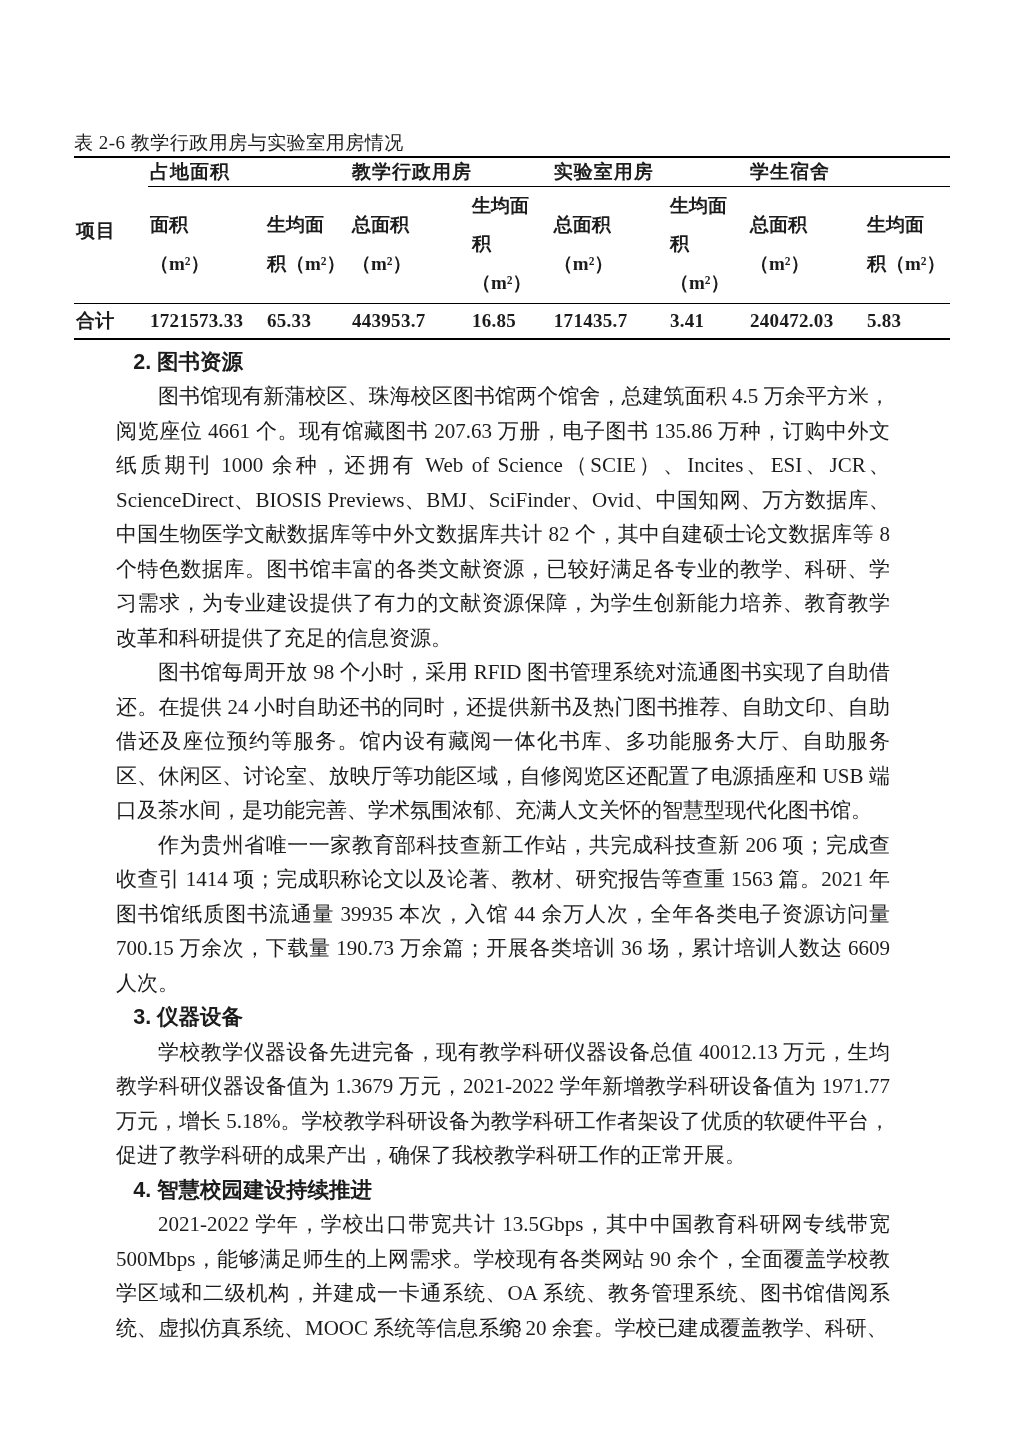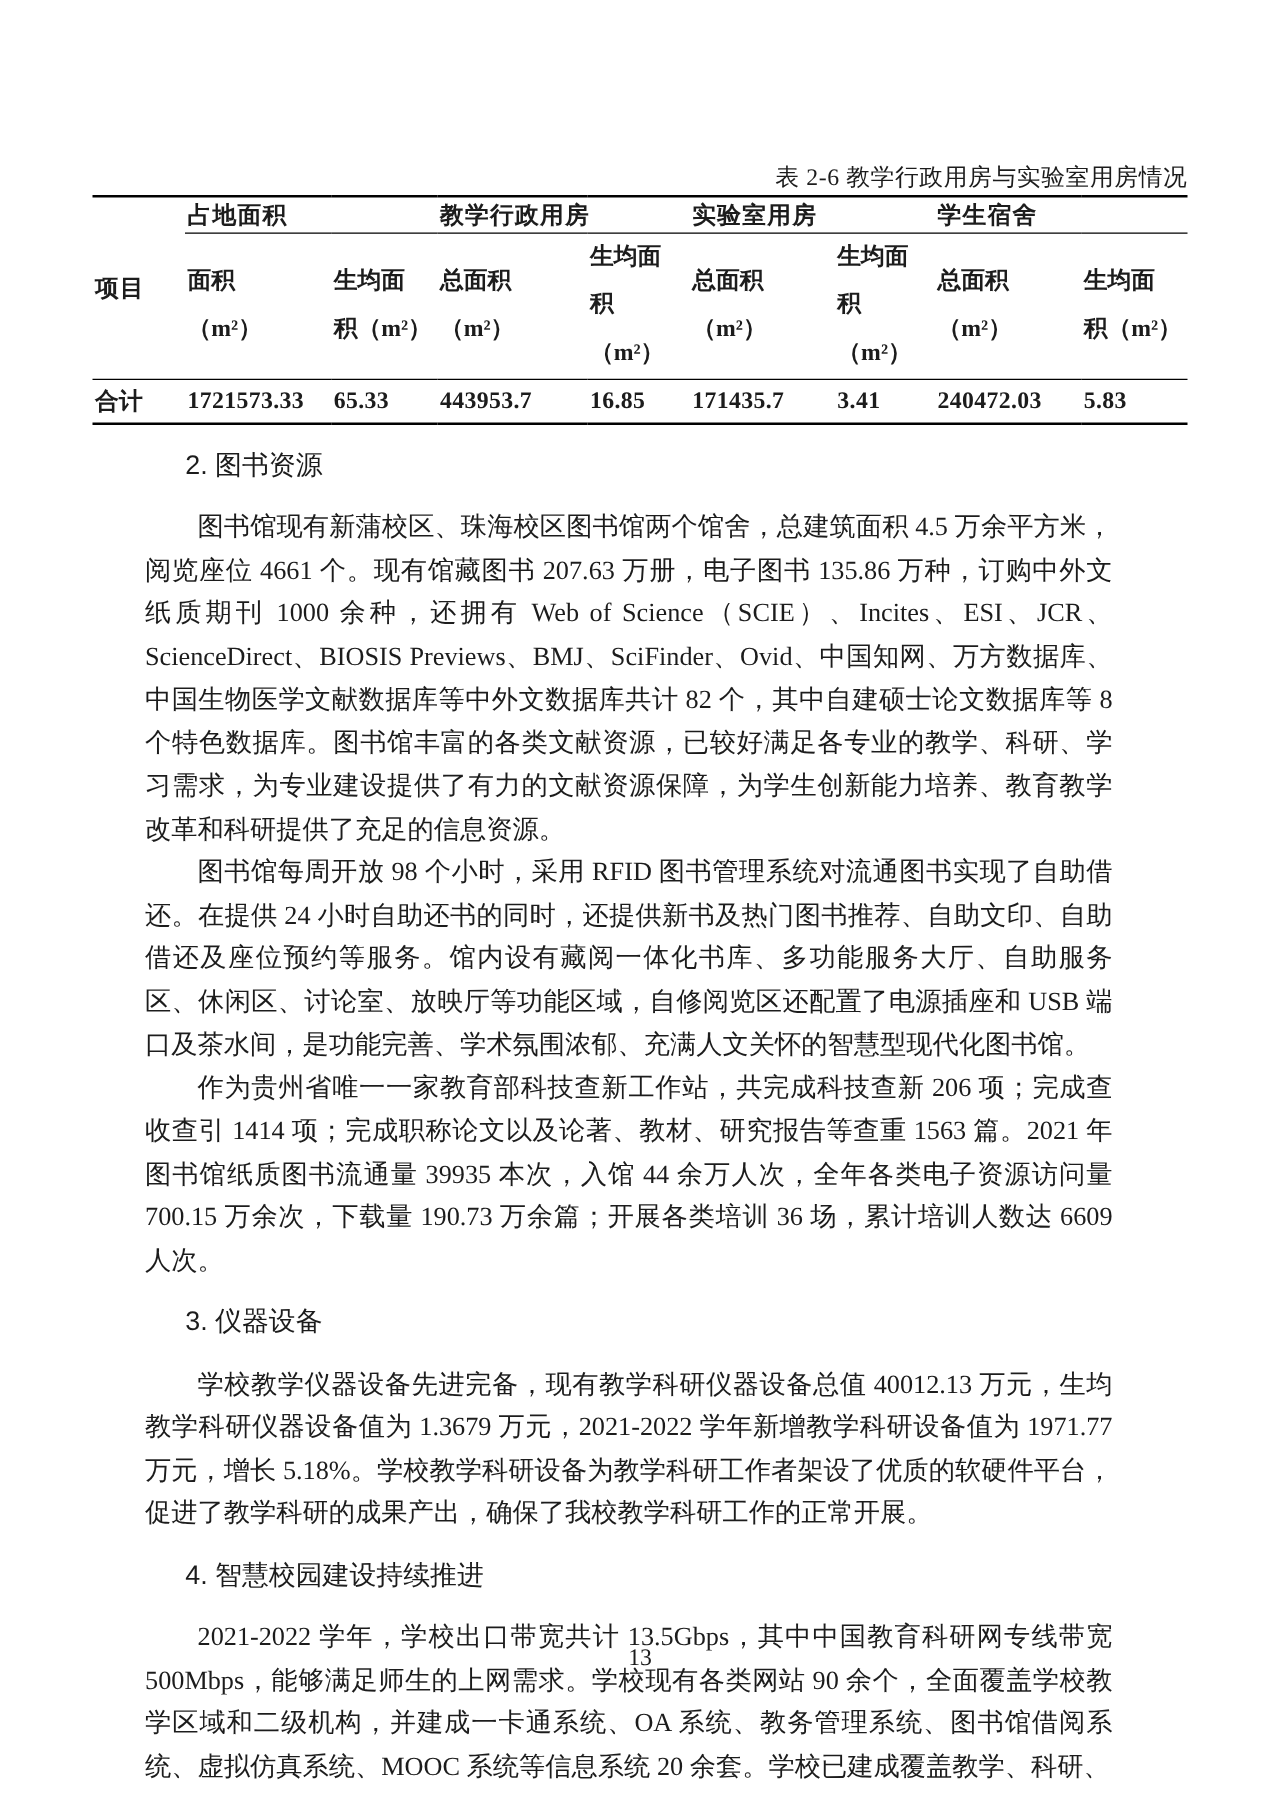--- a/index.html
+++ b/index.html
@@ -11,21 +11,21 @@
     font-family: "Liberation Serif", "DejaVu Serif", serif;
     position: relative;
     overflow: hidden;
   }
   .page { position: absolute; inset: 0; }
 
   
   .table-title {
     margin: 130px 74px 0 74px;
     width: 876px;
-    text-align: right;
+    text-align: left;
     font-size: 19px;
     line-height: 26px;
     letter-spacing: 0.5px;
   }
   table.facilities {
     margin-left: 74px;
     width: 876px;
     border-collapse: collapse;
     border-top: 2.5px solid #000;
     border-bottom: 2.5px solid #000;
@@ -64,24 +64,24 @@
 
   
   .content {
     margin: 5px 134px 0 116px;
     width: 774px;
     font-size: 21px;
     line-height: 34.5px;
     text-align: justify;
   }
   .content h2 {
-    margin: 15px;
+    margin: 0;
     font-size: 21.5px;
     line-height: 34.5px;
-    font-weight: normal;
+    font-weight: bold;
     font-family: "Liberation Sans", "DejaVu Sans", sans-serif;
     text-indent: 0.8em;
     text-align: left;
   }
   .content p {
     margin: 0;
     text-indent: 2em;
   }
 
   .page-number {

